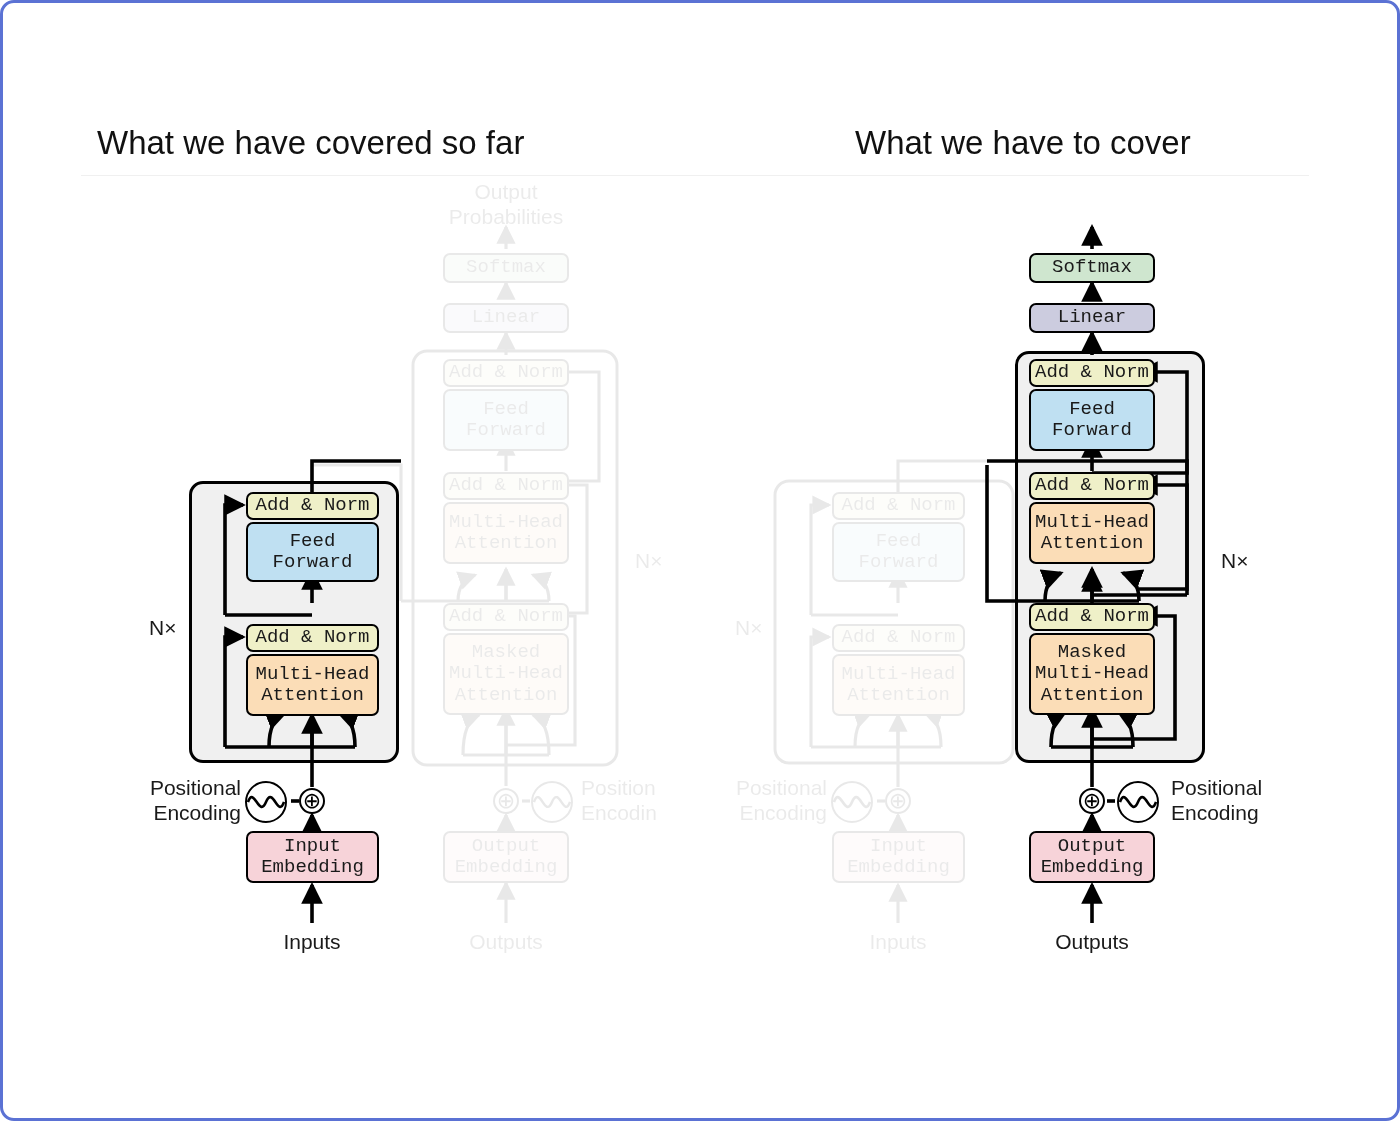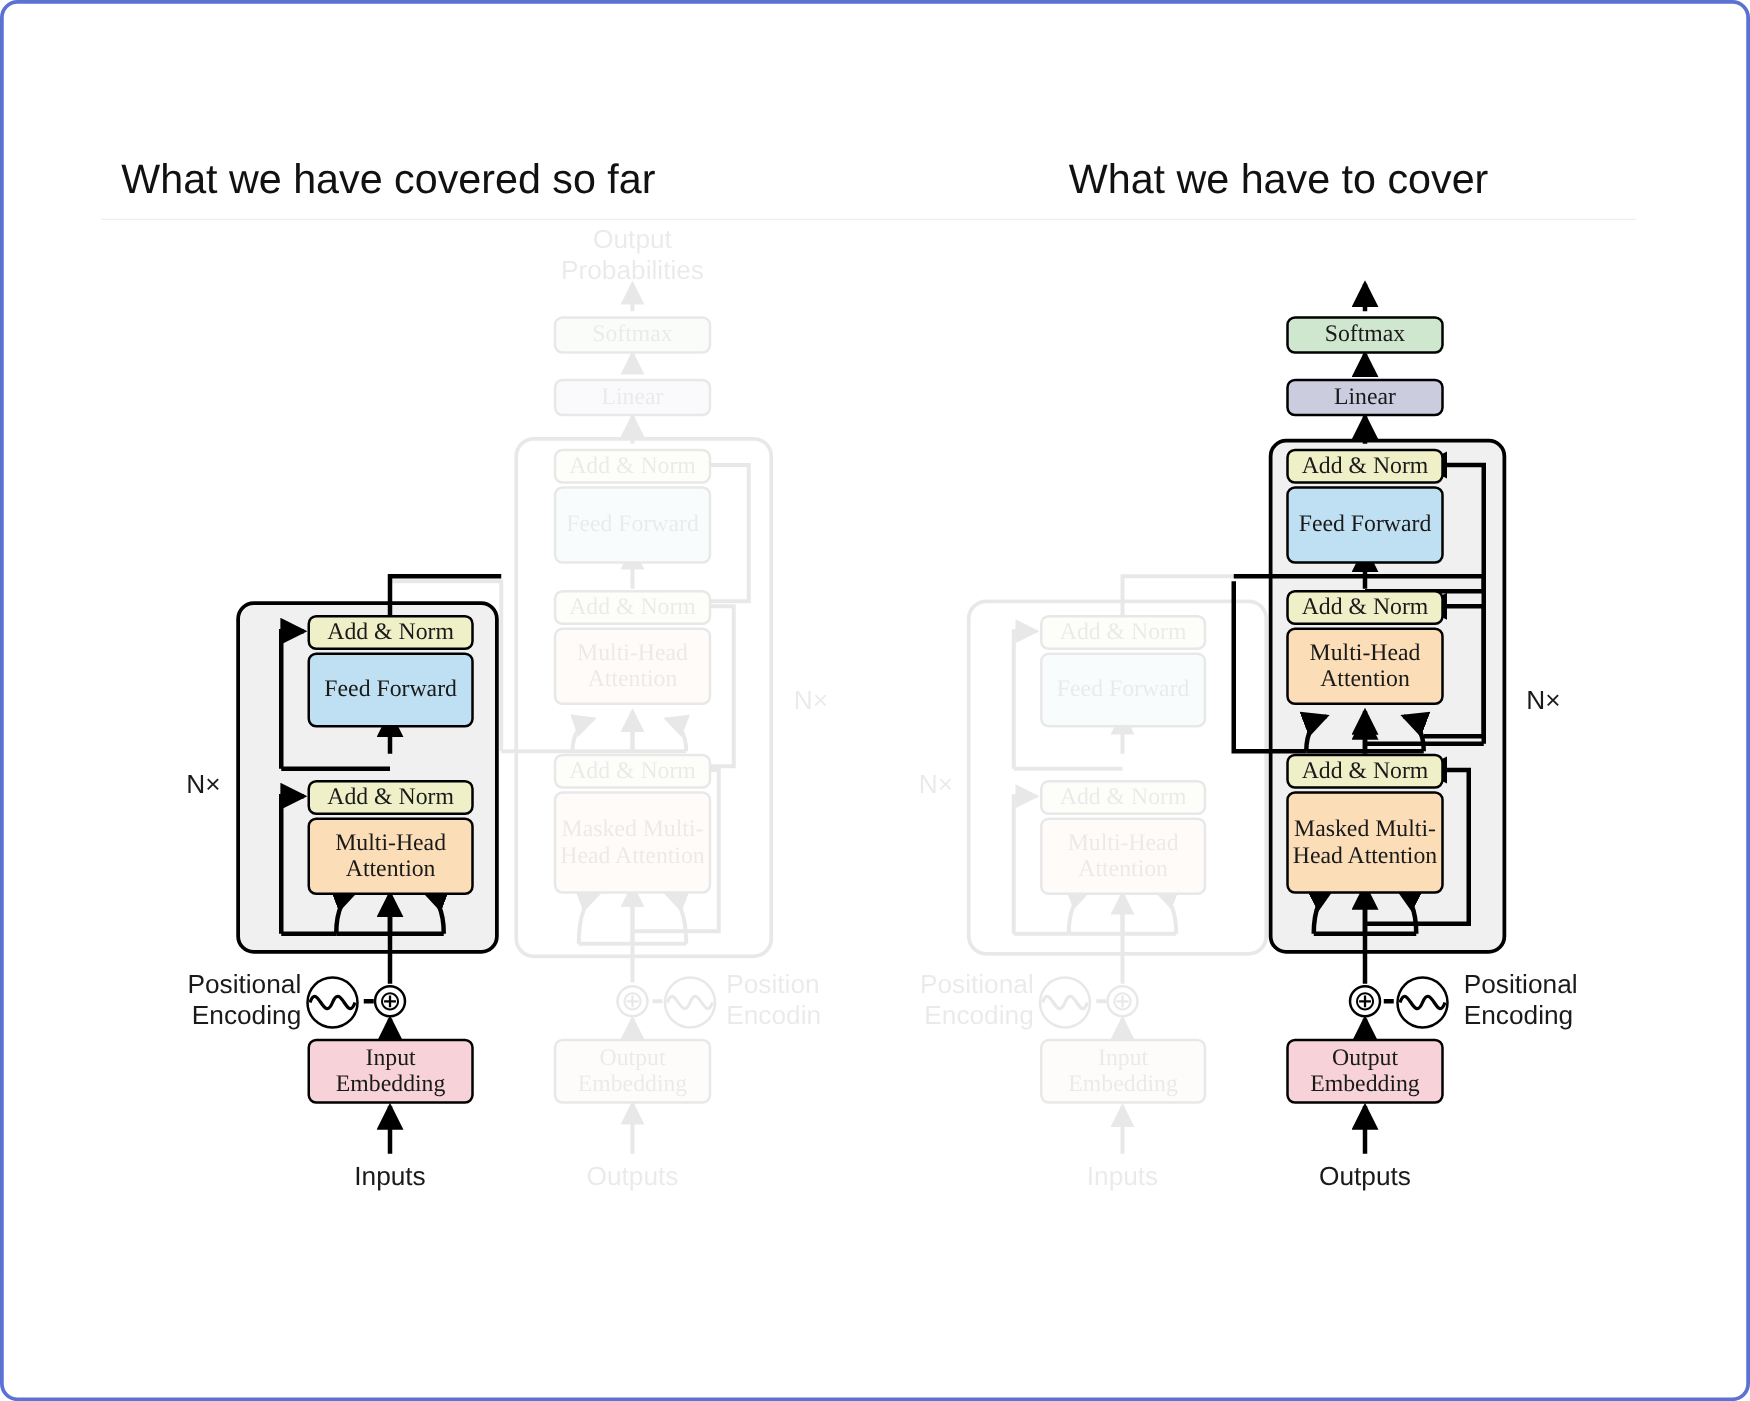--- a/index.html
+++ b/index.html
@@ -18,21 +18,21 @@
 
   
   .stage{position:absolute;top:0;left:0;width:1400px;height:1121px;}
   svg.layer{position:absolute;left:0;top:0;width:1400px;height:1121px;overflow:visible;}
 
   .nodebox{
     position:absolute;box-sizing:border-box;
     display:flex;align-items:center;justify-content:center;text-align:center;
     border:2.6px solid #000;border-radius:7px;
     font-size:19px;line-height:1.12;color:#1a1a1a;
-    font-family:Liberation Serif, serif;
+    font-family:Liberation Mono, monospace;
   }
   .freetext{
     position:absolute;font-size:21px;color:#1a1a1a;text-align:center;line-height:1.2;
     font-family:"Liberation Sans","DejaVu Sans",sans-serif;white-space:pre-line;
   }
   .nx{position:absolute;font-size:21px;color:#1a1a1a;font-family:"Liberation Sans","DejaVu Sans",sans-serif;}
 
   .outerblock{
     position:absolute;box-sizing:border-box;background:#f0f0f0;
     border:3px solid #000;border-radius:14px;

